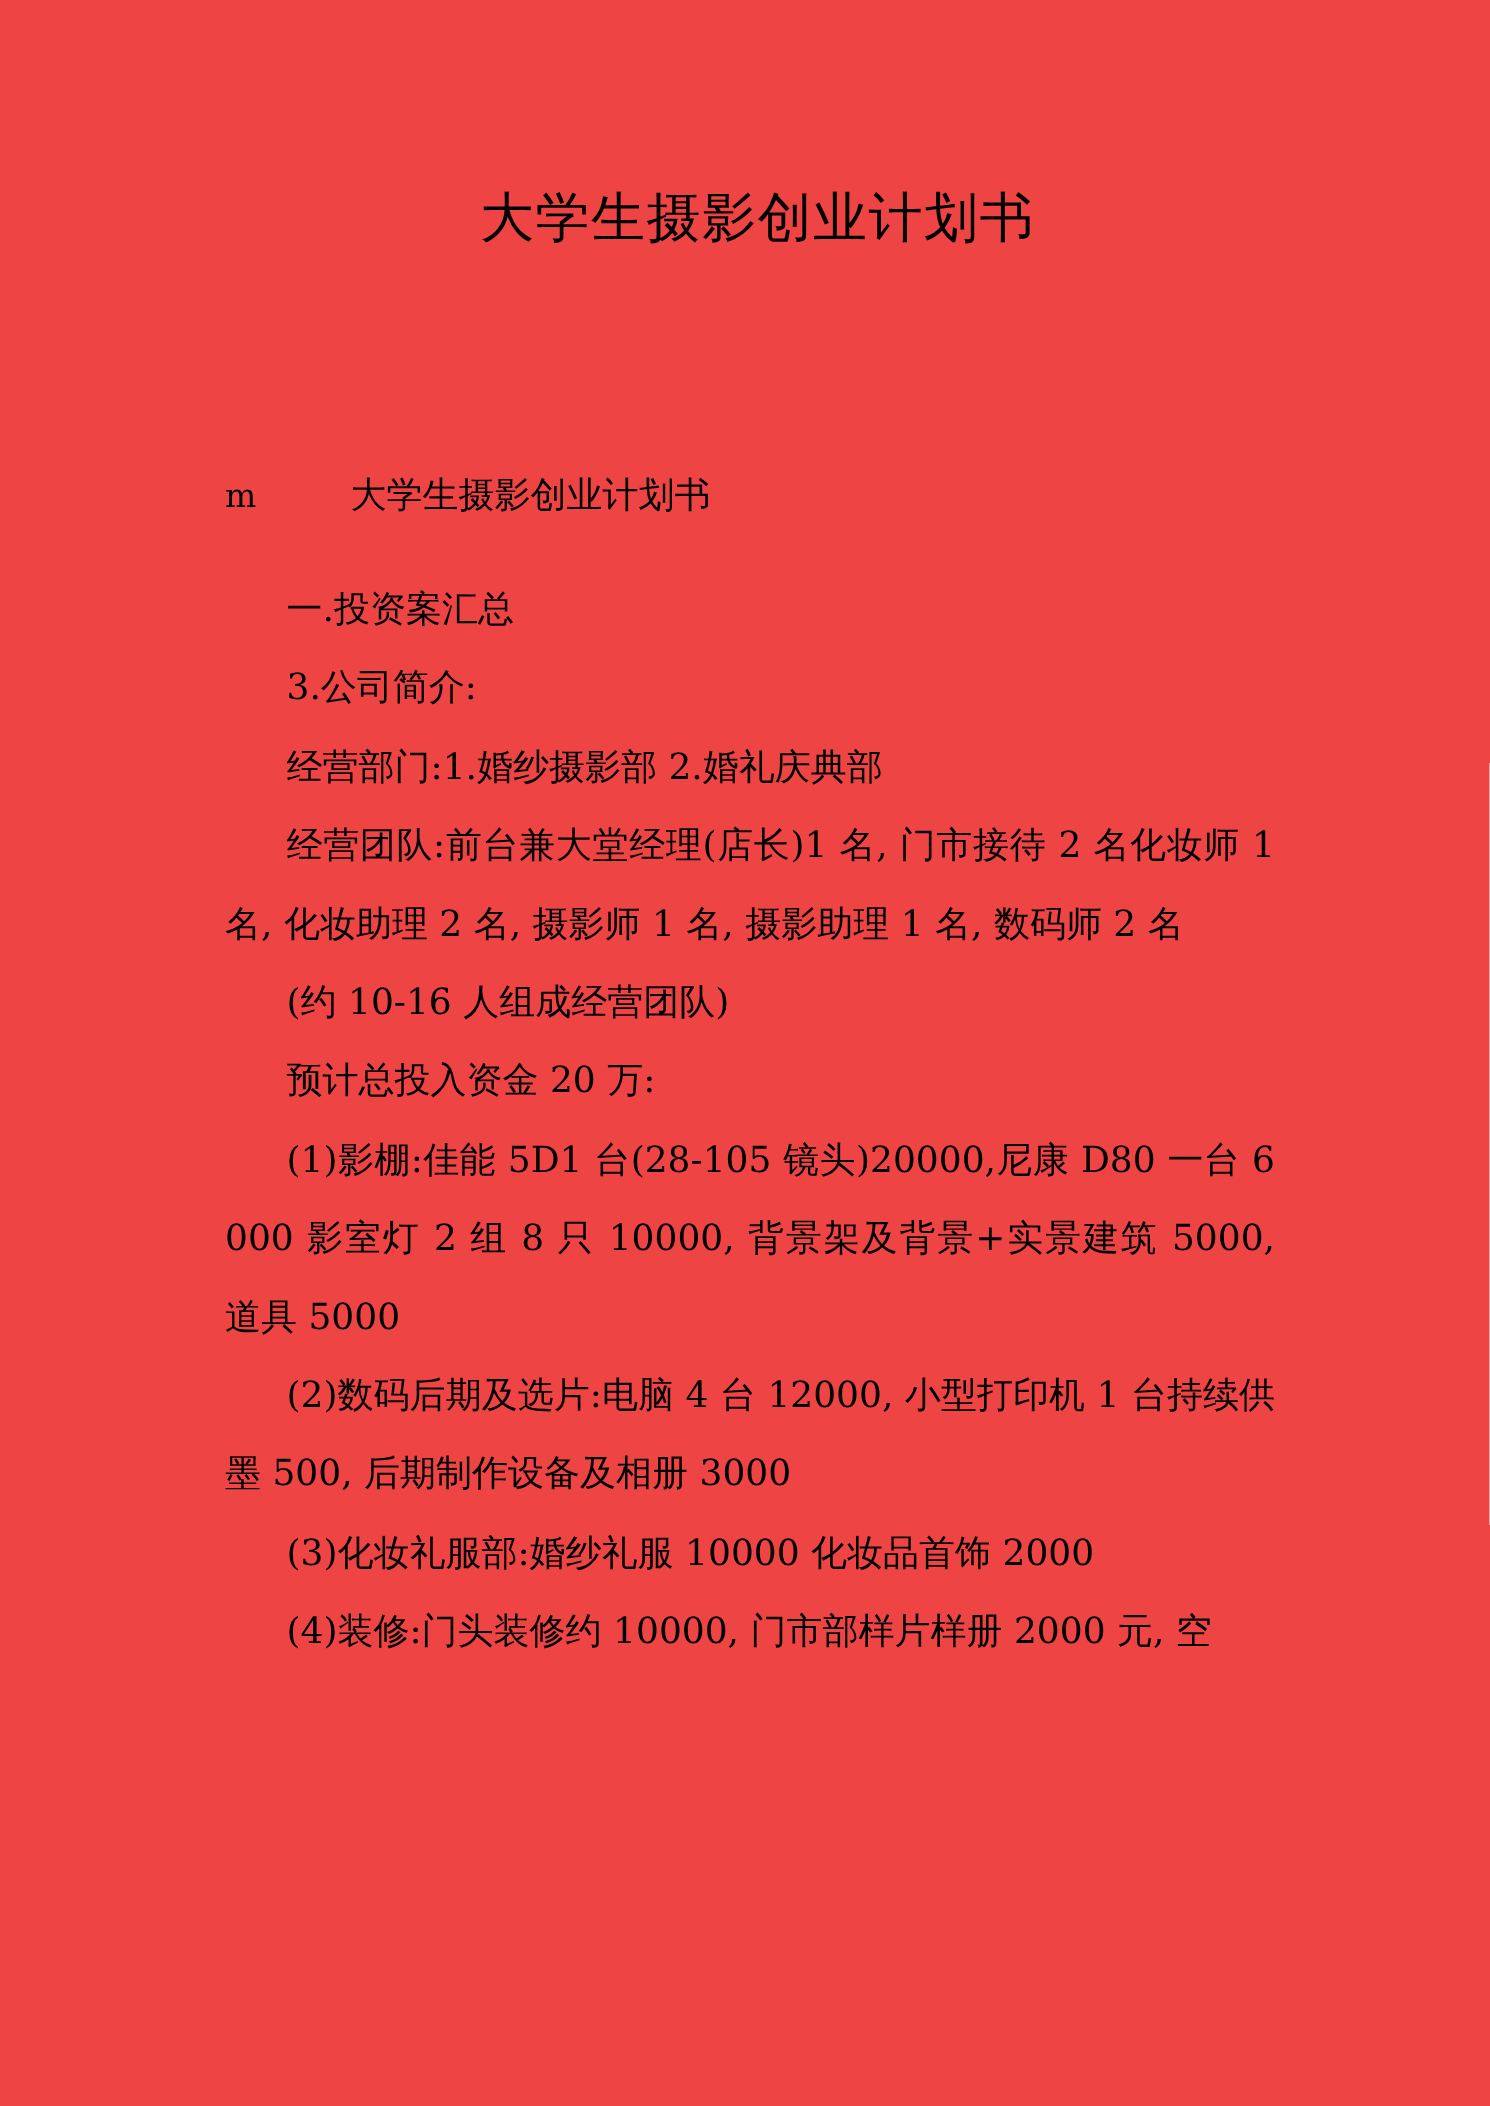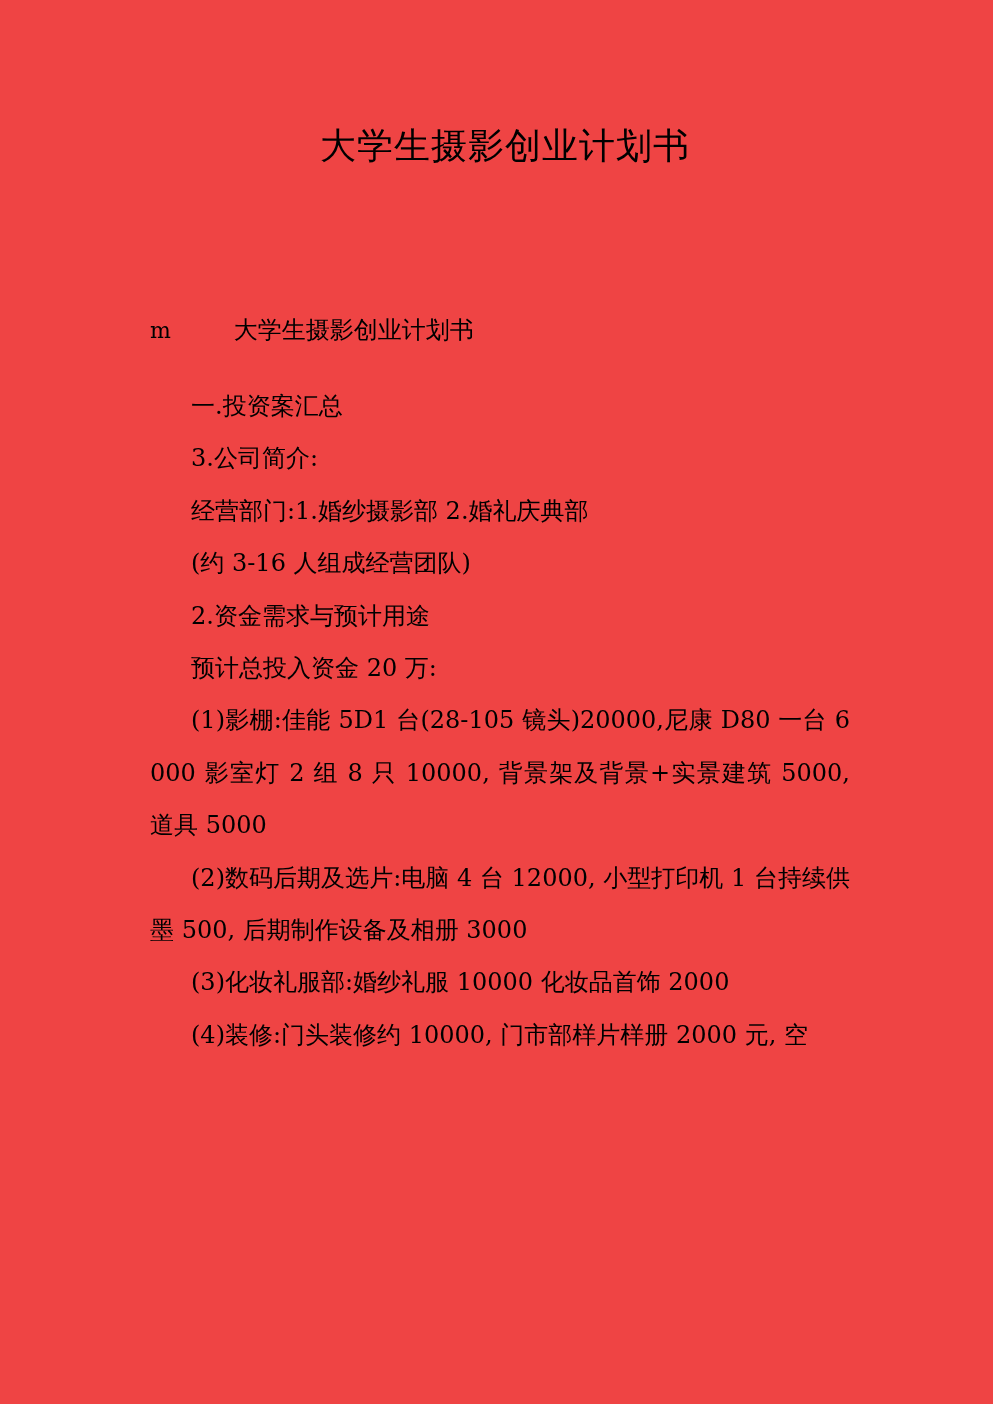--- a/index.html
+++ b/index.html
@@ -76,21 +76,21 @@
 
   <div class="subtitle-row">
     <span class="subtitle-marker">m</span>
     <span class="subtitle-text">大学生摄影创业计划书</span>
   </div>
 
   <div class="body">
     <p class="para">一.投资案汇总</p>
     <p class="para">3.公司简介:</p>
     <p class="para">经营部门:1.婚纱摄影部 2.婚礼庆典部</p>
-    <p class="para">(约 3-16 人组成经营团队)</p>
-    <p class="para">2.资金需求与预计用途</p>
+    <p class="para">经营团队:前台兼大堂经理(店长)1 名, 门市接待 2 名化妆师 1 名, 化妆助理 2 名, 摄影师 1 名, 摄影助理 1 名, 数码师 2 名</p>
+    <p class="para">(约 10-16 人组成经营团队)</p>
     <p class="para">预计总投入资金 20 万:</p>
     <p class="para">(1)影棚:佳能 5D1 台(28-105 镜头)20000,尼康 D80 一台 6000 影室灯 2 组 8 只 10000, 背景架及背景+实景建筑 5000, 道具 5000</p>
     <p class="para">(2)数码后期及选片:电脑 4 台 12000, 小型打印机 1 台持续供墨 500, 后期制作设备及相册 3000</p>
     <p class="para">(3)化妆礼服部:婚纱礼服 10000 化妆品首饰 2000</p>
     <p class="para">(4)装修:门头装修约 10000, 门市部样片样册 2000 元, 空</p>
   </div>
 </div>
 
 </body></html>

